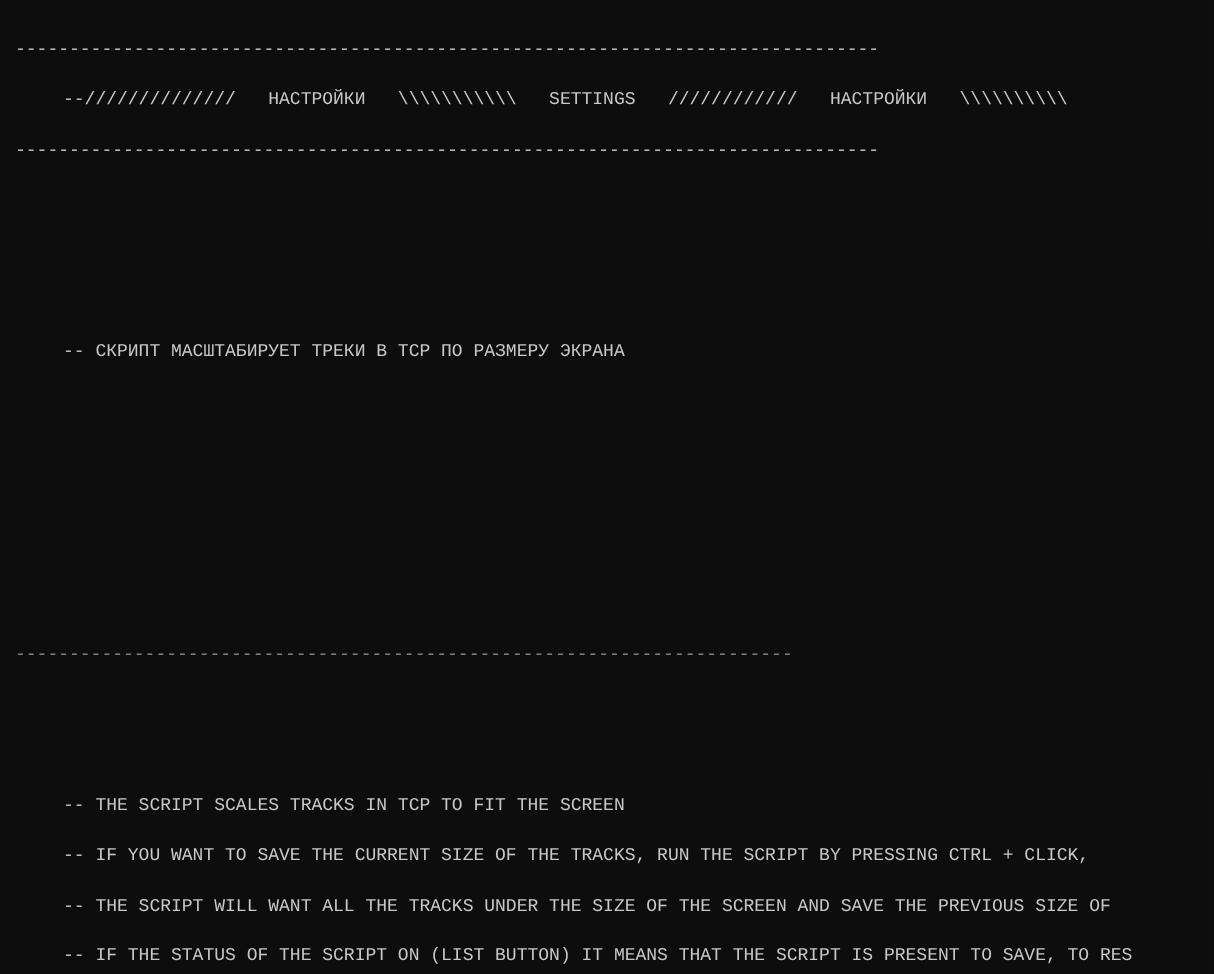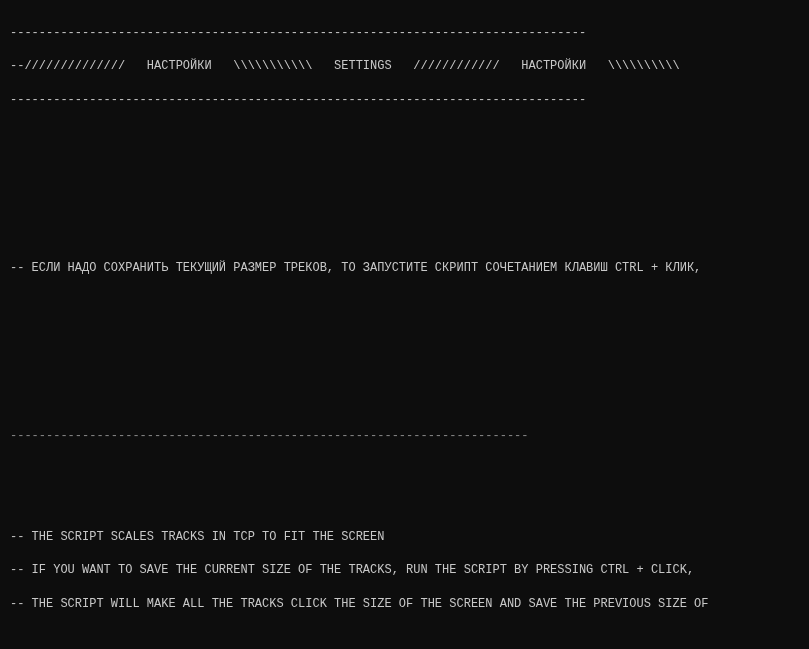--- a/index.html
+++ b/index.html
@@ -23,48 +23,49 @@
       padding: 8px 10px;
       white-space: pre;
     }
 
     .separator {
       color: #c8c8c8;
     }
 
     .comment-line {
       color: #c8c8c8;
+      margin-left: 32px;
     }
 
     @keyframes blink {
       50% { opacity: 0; }
     }
 
     .dash-separator {
       color: #888;
     }
   </style>
 </head>
 <body>
 
 <div class="code-area">
 <span class="separator">--------------------------------------------------------------------------------</span>
 <br><span class="comment-line">--//////////////   НАСТРОЙКИ   \\\\\\\\\\\   SETTINGS   ////////////   НАСТРОЙКИ   \\\\\\\\\\</span>
 <br><span class="separator">--------------------------------------------------------------------------------</span>
 <br>
 <br>
 <br>
+<br><span class="comment-line">-- СКРИПТ МАСШТАБИРУЕТ ТРЕКИ В TCP ПО РАЗМЕРУ ЭКРАНА</span>
 <br>
-<br><span class="comment-line">-- ЕСЛИ НАДО СОХРАНИТЬ ТЕКУЩИЙ РАЗМЕР ТРЕКОВ, ТО ЗАПУСТИТЕ СКРИПТ СОЧЕТАНИЕМ КЛАВИШ CTRL + КЛИК,</span>
 <br>
 <br>
 <br>
 <br>
 <br><span class="dash-separator">------------------------------------------------------------------------</span>
 <br>
 <br>
 <br><span class="comment-line">-- THE SCRIPT SCALES TRACKS IN TCP TO FIT THE SCREEN</span>
 <br><span class="comment-line">-- IF YOU WANT TO SAVE THE CURRENT SIZE OF THE TRACKS, RUN THE SCRIPT BY PRESSING CTRL + CLICK,</span>
-<br><span class="comment-line">-- THE SCRIPT WILL MAKE ALL THE TRACKS CLICK THE SIZE OF THE SCREEN AND SAVE THE PREVIOUS SIZE OF</span>
-<br>
+<br><span class="comment-line">-- THE SCRIPT WILL WANT ALL THE TRACKS UNDER THE SIZE OF THE SCREEN AND SAVE THE PREVIOUS SIZE OF</span>
+<br><span class="comment-line">-- IF THE STATUS OF THE SCRIPT ON (LIST BUTTON) IT MEANS THAT THE SCRIPT IS PRESENT TO SAVE, TO RES</span>
 <br>
 <br>
 </div>
 
 </body></html>

